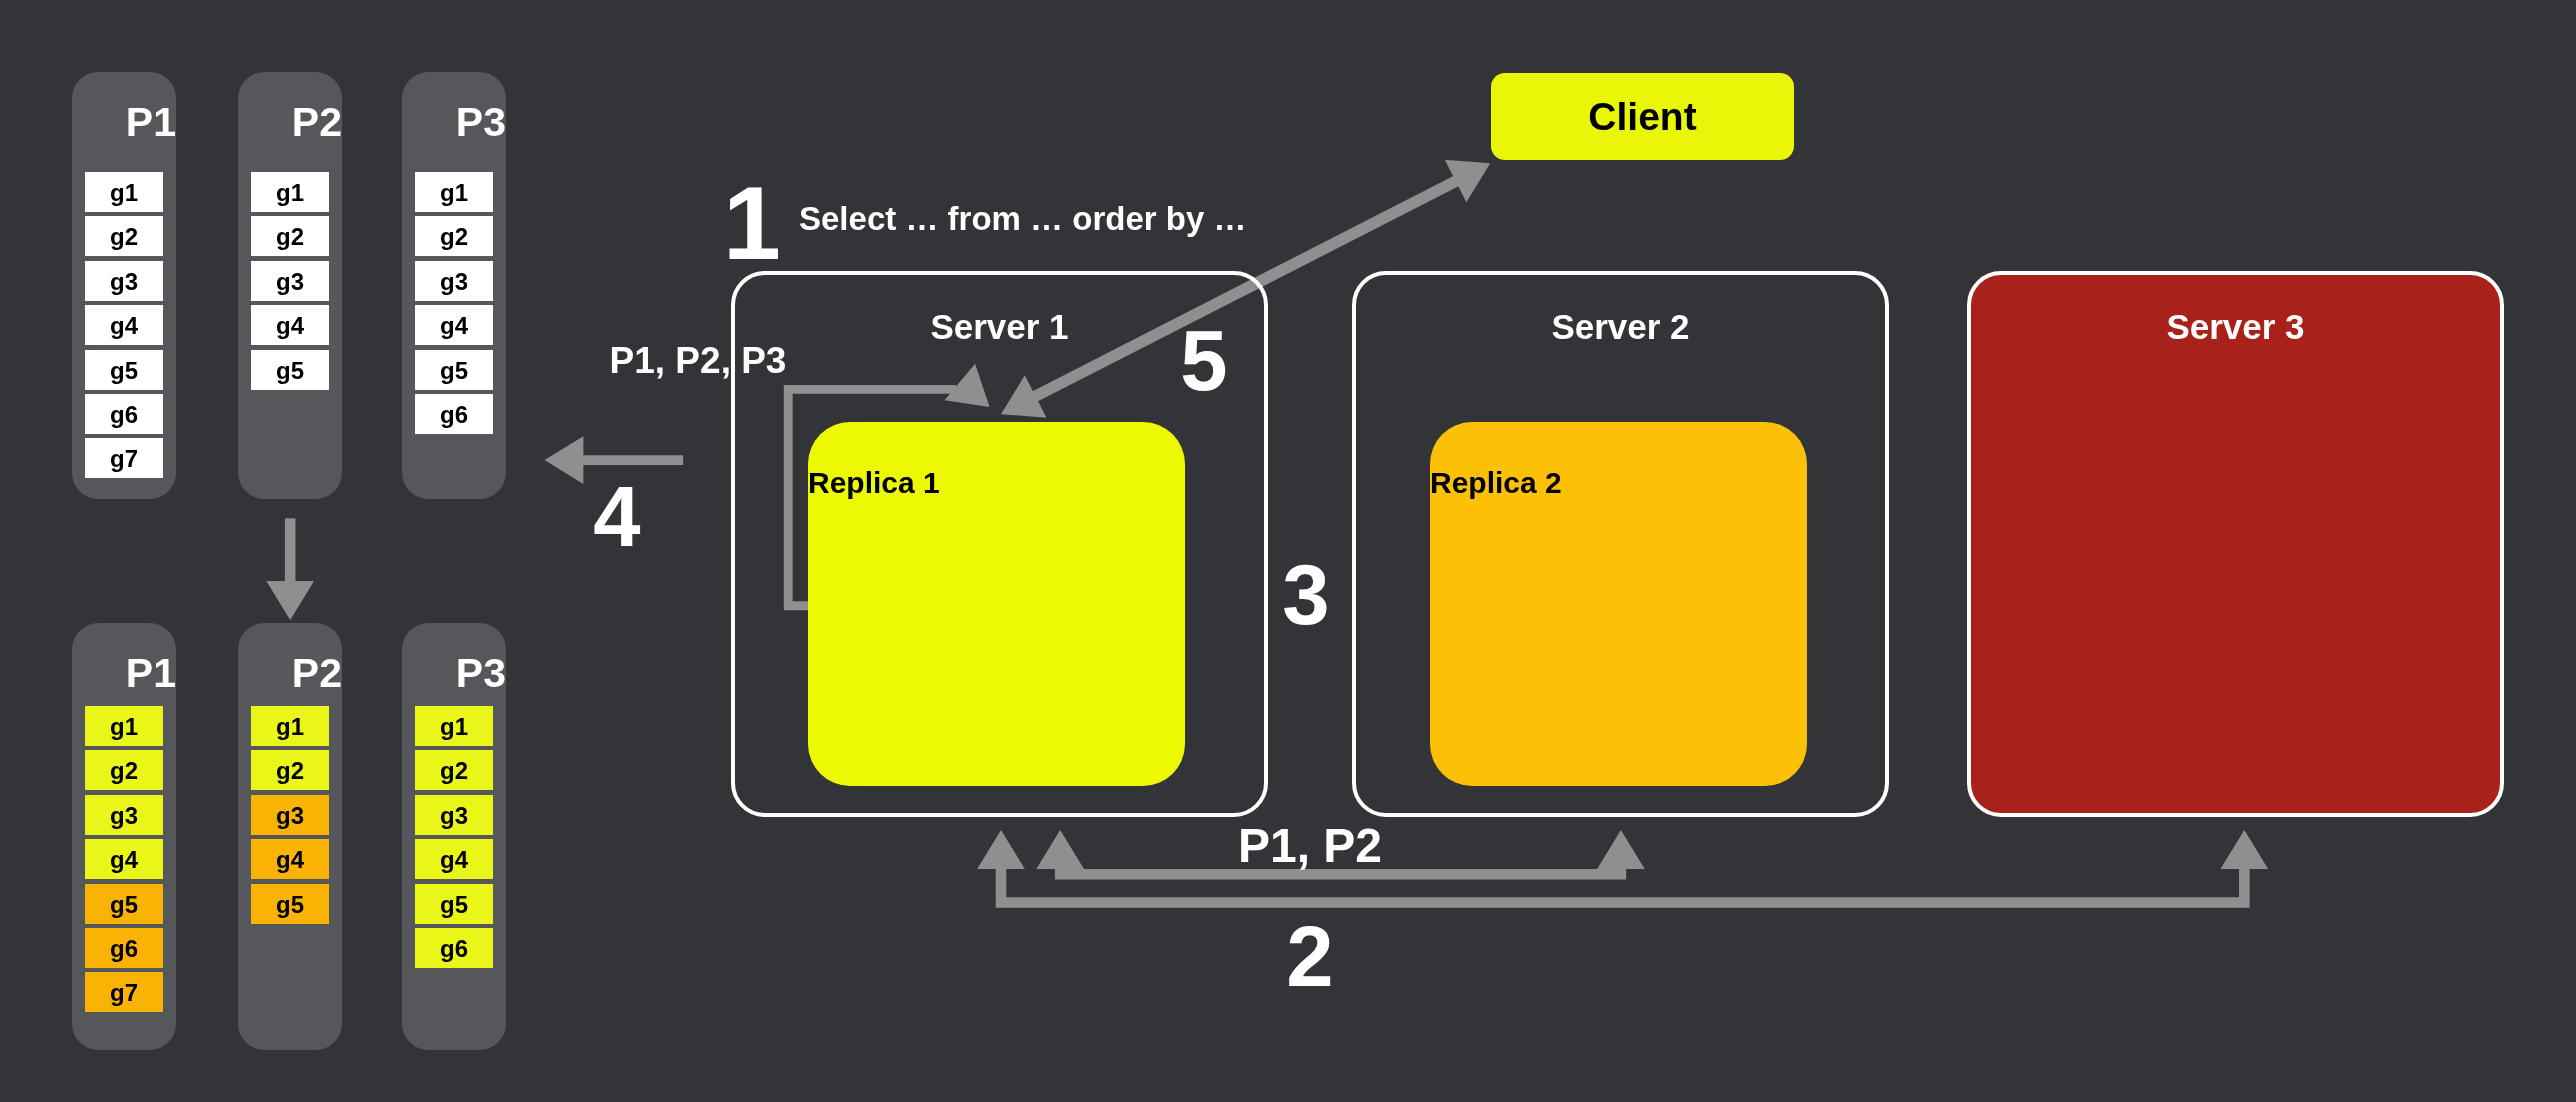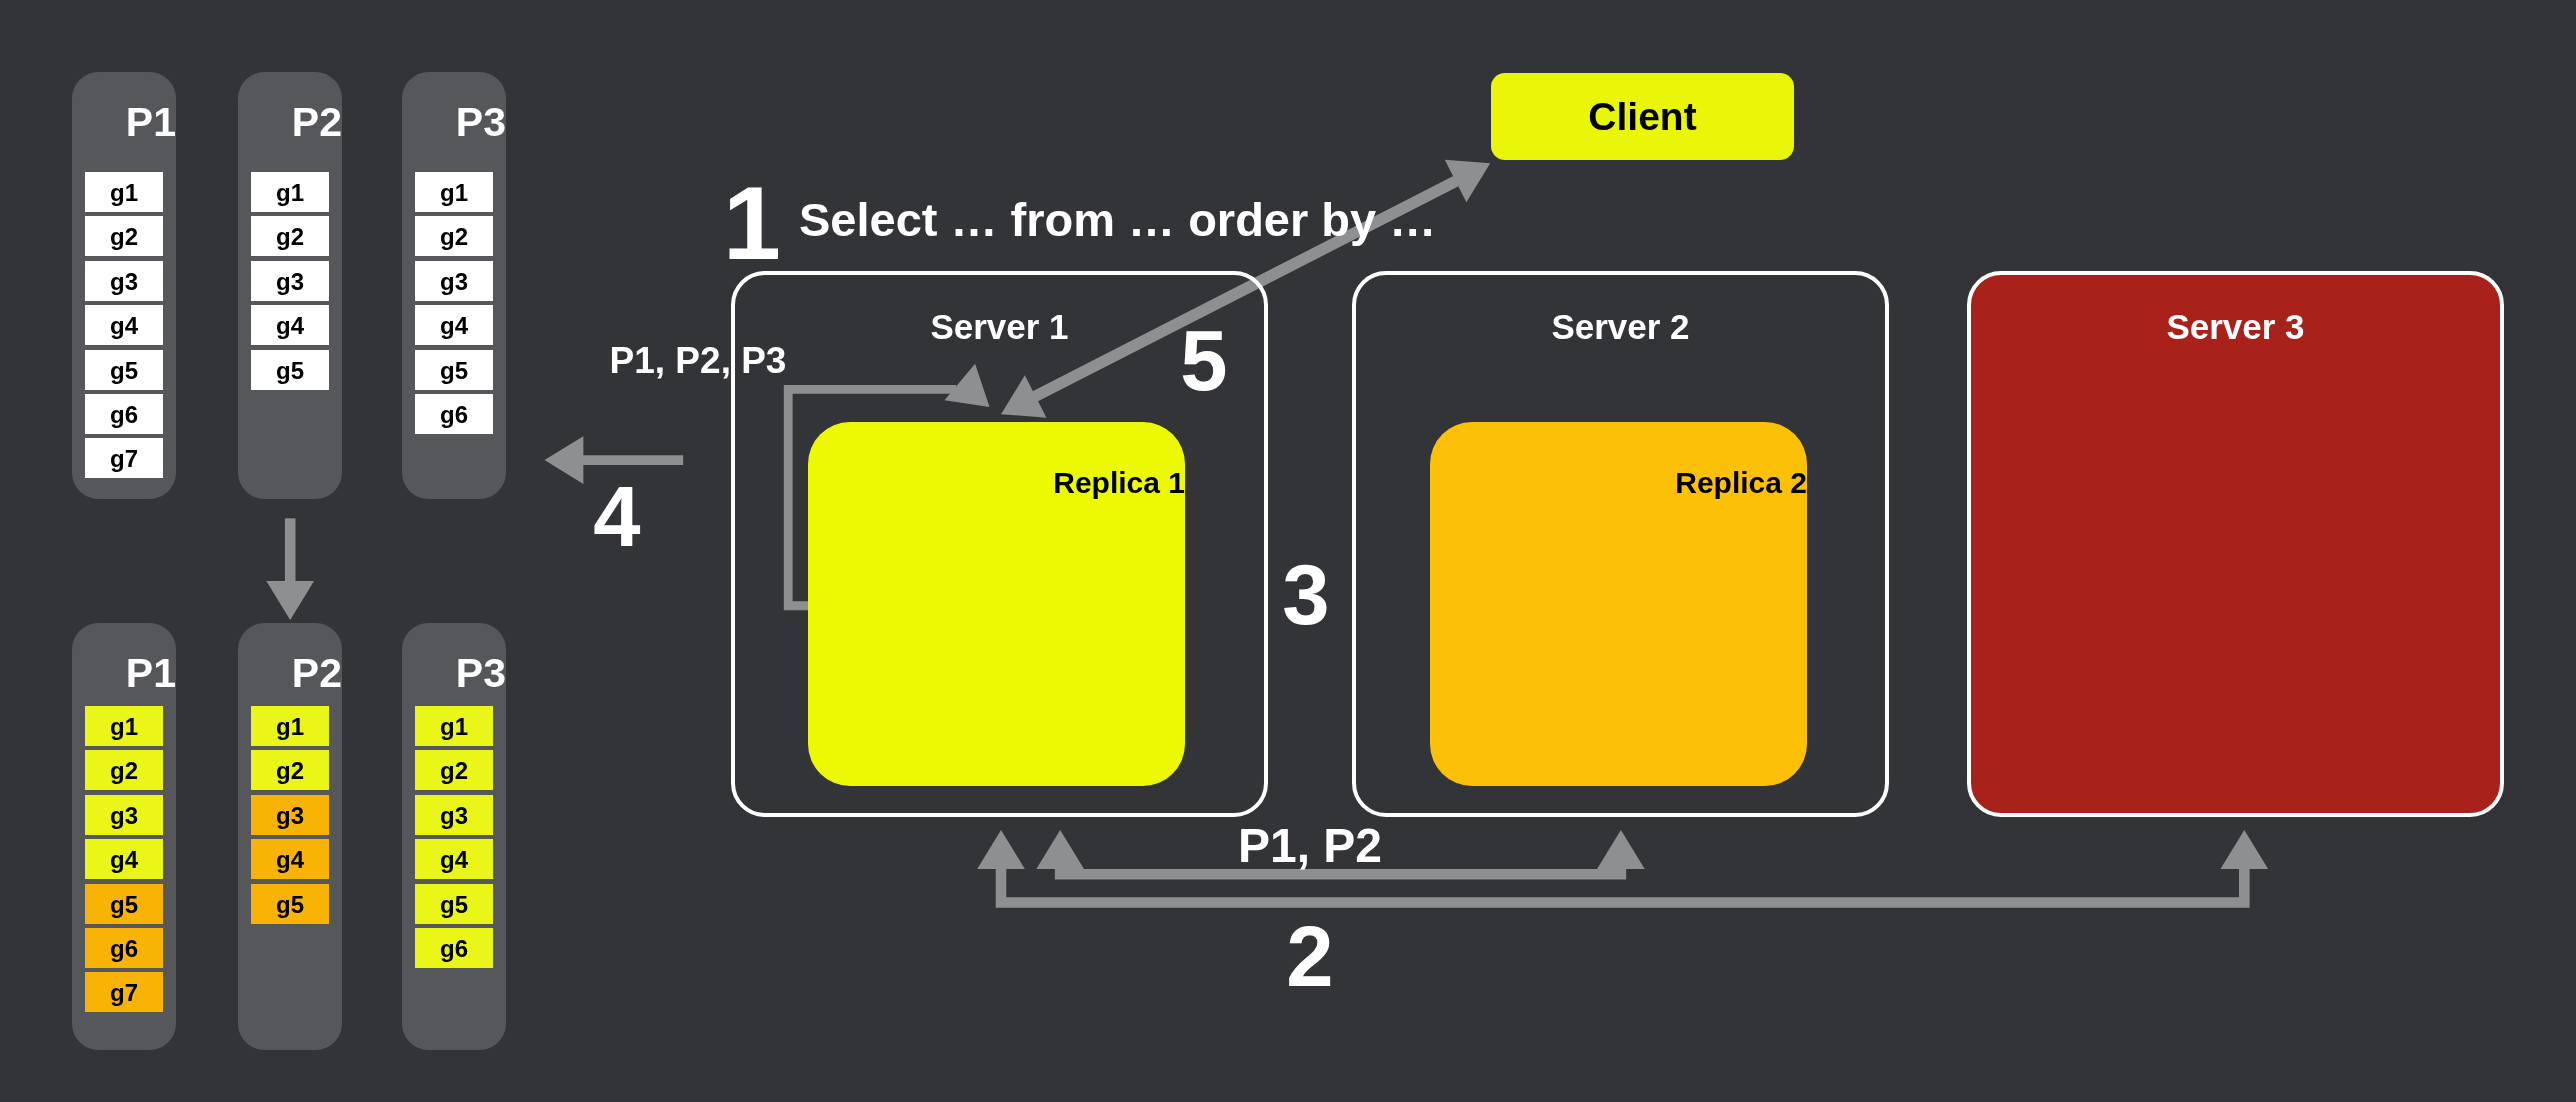--- a/index.html
+++ b/index.html
@@ -20,34 +20,34 @@
   .server{position:absolute;top:271px;width:537px;height:546px;box-sizing:border-box;
     border:4.4px solid var(--border-white,#fff);border-radius:34px;}
   #server1{left:731px;}
   #server2{left:1352px;}
   #server3{left:1967px;background:var(--server3-red,#a8221b);}
   .server-label{position:absolute;top:32px;left:0;width:100%;text-align:center;font-size:35px;font-weight:bold;color:var(--text-light,#fff);}
   .replica{position:absolute;top:422px;width:377px;height:364px;border-radius:42px;}
   #replica1{left:808px;background:var(--replica1-yellow,#ecf902);}
   #replica2{left:1430px;background:var(--replica2-orange,#fcc107);}
   #replica3{left:2042px;background:var(--replica3-red,#fe1100);}
-  .replica-label{padding-top:44px;text-align:right;font-size:30px;font-weight:bold;color:var(--text-dark,#000);}
+  .replica-label{padding-top:44px;text-align:left;font-size:30px;font-weight:bold;color:var(--text-dark,#000);}
   
   #client{position:absolute;left:1491px;top:73px;width:303px;height:87px;border-radius:14px;
     background:var(--client-yellow,#e9f607);text-align:center;line-height:87px;
     font-size:39px;font-weight:bold;color:var(--text-dark,#000);}
   
   .step{position:absolute;transform:translate(-50%,-50%);color:var(--text-light,#fff);font-weight:bold;line-height:1;}
   #step1{left:752px;top:223px;font-size:104px;}
   #step2{left:1310px;top:956px;font-size:85px;}
   #step3{left:1306px;top:594px;font-size:85px;}
   #step4{left:617px;top:516px;font-size:85px;}
   #step5{left:1204px;top:360px;font-size:85px;}
   .ann{position:absolute;color:var(--text-light,#fff);font-weight:bold;white-space:nowrap;}
-  #query{left:799px;top:219px;transform:translateY(-50%);font-size:47px;}
+  #query{left:799px;top:219px;transform:translateY(-50%);font-size:33px;}
   #p123{left:698px;top:361px;transform:translate(-50%,-50%);font-size:37px;}
   #p12{left:1310px;top:845px;transform:translate(-50%,-50%);font-size:48px;}
   
   #arrow-layer{position:absolute;left:0;top:0;pointer-events:none;}
   .ar{stroke:var(--arrow-gray,#8e8f91);fill:none;}
   .ah{fill:var(--arrow-gray,#8e8f91);stroke:none;}
 </style>
 </head>
 <body>
 

